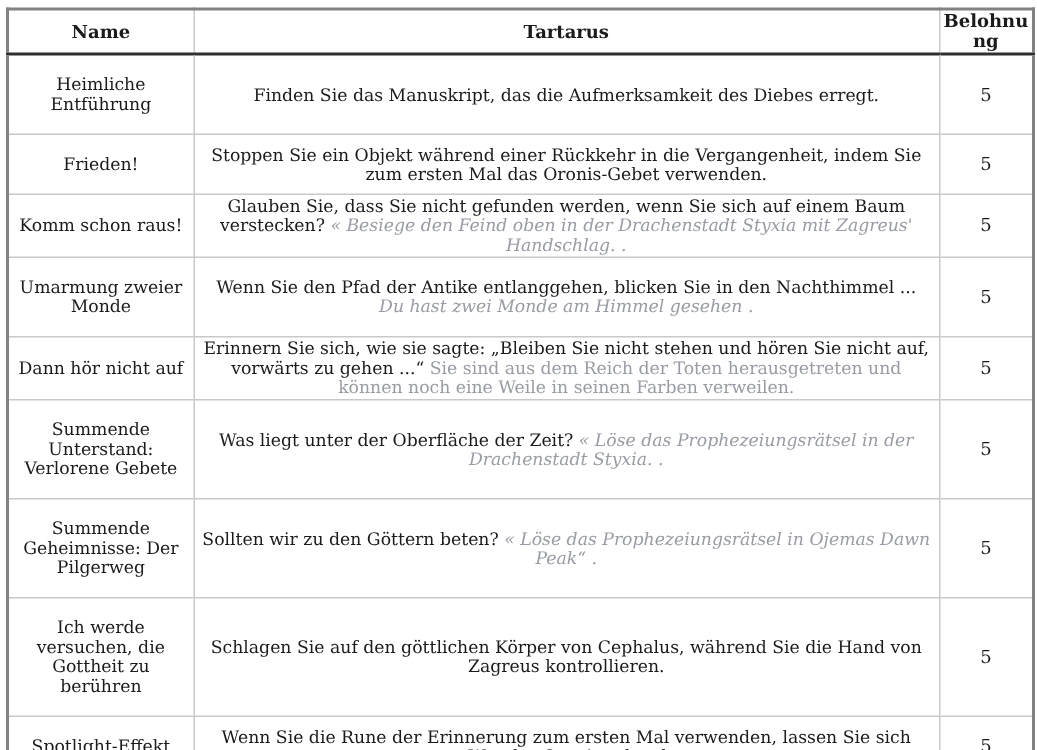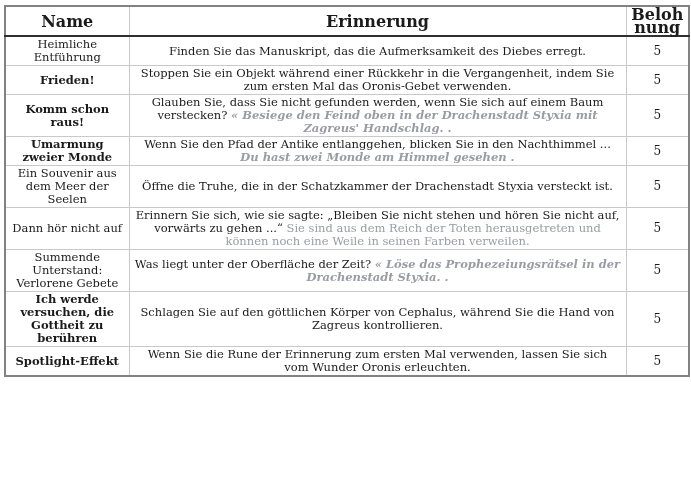--- a/index.html
+++ b/index.html
@@ -23,54 +23,54 @@
     border:2px solid var(--outer);
     background:#fff;
   }
   col.c-name{width:124px;}
   col.c-cond{width:497px;}
   col.c-reward{width:63px;}
   th,td{
     border:1px solid var(--cell);
     text-align:center;
     vertical-align:middle;
-    padding:1px 3px;
+    padding:13px 3px;
     font-size:11.5px;
     line-height:13px;
     word-wrap:break-word;
   }
   thead th{
     font-weight:bold;
-    font-size:16px;
+    font-size:12px;
     line-height:13px;
     padding:1px 2px;
     border-bottom:2px solid var(--hdr);
     border-top:1px solid var(--outer);
   }
   td.name-cell{font-size:11.5px;}
-  td.name-cell.bold{font-weight:bold;text-align:center;}
+  td.name-cell.bold{font-weight:normal;text-align:center;}
   td.cond-cell{padding:1px 5px;}
   td.reward-cell{font-size:12px;}
   .seg-muted{color:var(--muted);}
-  .seg-italic{font-style:italic;font-weight:bold;}
+  .seg-italic{font-style:italic;}
 </style>
 </head>
 <body>
 
 <div class="page">
   <table class="rewards">
     <colgroup>
       <col class="c-name">
       <col class="c-cond">
       <col class="c-reward">
     </colgroup>
     <thead>
       <tr>
         <th>Name</th>
-        <th>Erinnerung</th>
+        <th>Tartarus</th>
         <th>Belohnung</th>
       </tr>
     </thead>
     <tbody id="rows-body">
         <tr>
           <td class="name-cell">Heimliche Entführung</td>
           <td class="cond-cell"><span class="">Finden Sie das Manuskript, das die Aufmerksamkeit des Diebes erregt.</span></td>
           <td class="reward-cell">5</td>
         </tr>
         <tr>
@@ -82,32 +82,32 @@
           <td class="name-cell bold">Komm schon raus!</td>
           <td class="cond-cell"><span class="">Glauben Sie, dass Sie nicht gefunden werden, wenn Sie sich auf einem Baum verstecken? </span><span class="seg-muted seg-italic">« Besiege den Feind oben in der Drachenstadt Styxia mit Zagreus' Handschlag. .</span></td>
           <td class="reward-cell">5</td>
         </tr>
         <tr>
           <td class="name-cell bold">Umarmung zweier Monde</td>
           <td class="cond-cell"><span class="">Wenn Sie den Pfad der Antike entlanggehen, blicken Sie in den Nachthimmel ... </span><span class="seg-muted seg-italic">Du hast zwei Monde am Himmel gesehen .</span></td>
           <td class="reward-cell">5</td>
         </tr>
         <tr>
-          <td class="name-cell">Ein Souvenir aus dem Meer der Seelen</td>
-          <td class="cond-cell"><span class="">Öffne die Truhe, die in der Schatzkammer der Drachenstadt Styxia versteckt ist.</span></td>
-          <td class="reward-cell">5</td>
-        </tr>
-        <tr>
           <td class="name-cell">Dann hör nicht auf</td>
           <td class="cond-cell"><span class="">Erinnern Sie sich, wie sie sagte: „Bleiben Sie nicht stehen und hören Sie nicht auf, vorwärts zu gehen ...“ </span><span class="seg-muted ">Sie sind aus dem Reich der Toten herausgetreten und können noch eine Weile in seinen Farben verweilen.</span></td>
           <td class="reward-cell">5</td>
         </tr>
         <tr>
           <td class="name-cell">Summende Unterstand: Verlorene Gebete</td>
           <td class="cond-cell"><span class="">Was liegt unter der Oberfläche der Zeit? </span><span class="seg-muted seg-italic">« Löse das Prophezeiungsrätsel in der Drachenstadt Styxia. .</span></td>
+          <td class="reward-cell">5</td>
+        </tr>
+        <tr>
+          <td class="name-cell">Summende Geheimnisse: Der Pilgerweg</td>
+          <td class="cond-cell"><span class="">Sollten wir zu den Göttern beten? </span><span class="seg-muted seg-italic">« Löse das Prophezeiungsrätsel in Ojemas Dawn Peak“ .</span></td>
           <td class="reward-cell">5</td>
         </tr>
         <tr>
           <td class="name-cell bold">Ich werde versuchen, die Gottheit zu berühren</td>
           <td class="cond-cell"><span class="">Schlagen Sie auf den göttlichen Körper von Cephalus, während Sie die Hand von Zagreus kontrollieren.</span></td>
           <td class="reward-cell">5</td>
         </tr>
         <tr>
           <td class="name-cell bold">Spotlight-Effekt</td>
           <td class="cond-cell"><span class="">Wenn Sie die Rune der Erinnerung zum ersten Mal verwenden, lassen Sie sich vom Wunder Oronis erleuchten.</span></td>

